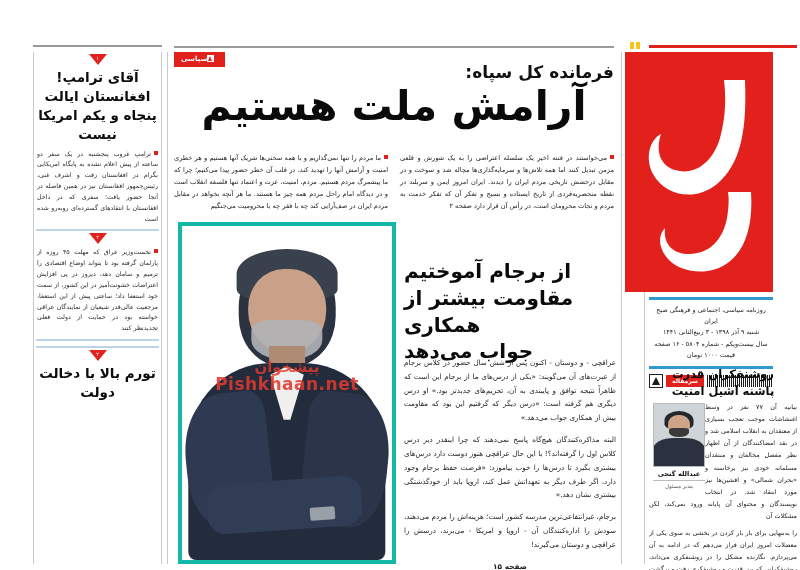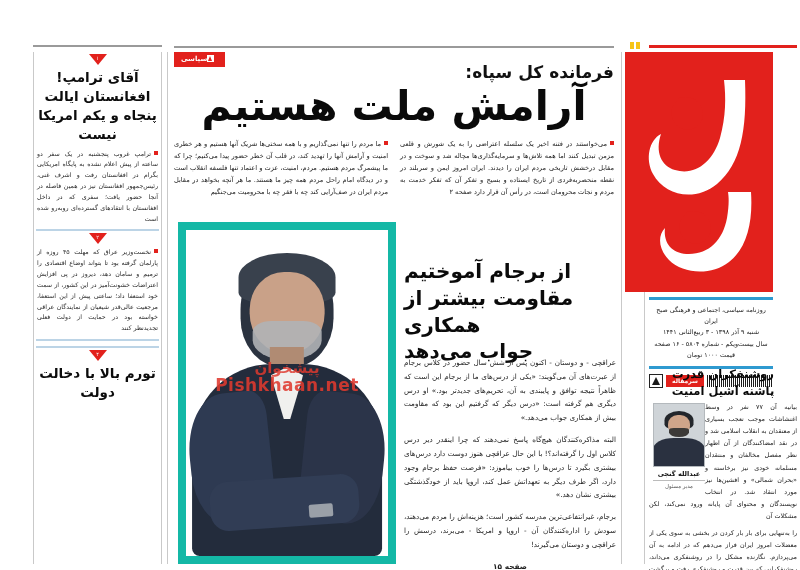--- a/index.html
+++ b/index.html
@@ -188,40 +188,40 @@
     text-align: center;
     font-size: 41px;
     font-weight: bold;
     color: #0a0a0a;
     letter-spacing: -1.2px;
     line-height: 1.1;
   }
 
   .lead-cols {
     position: absolute;
-    left: 174px; top: 138px;
+    left: 174px; top: 152px;
     width: 440px;
     display: flex;
     flex-direction: row-reverse;
     gap: 12px;
   }
   .lead-col {
     flex: 1;
     font-size: 6.6px;
     line-height: 1.82;
     text-align: justify;
     color: #222222;
   }
 
   
   .photo-frame {
     position: absolute;
     left: 178px; top: 222px;
     width: 218px; height: 342px;
-    border: 8px solid #14b8a6;
+    border: 4px solid #14b8a6;
     background: #ffffff;
     box-sizing: border-box;
     overflow: hidden;
   }
   .portrait {
     position: absolute;
     left: 0; top: 0;
     width: 100%; height: 100%;
   }
   .p-head {

